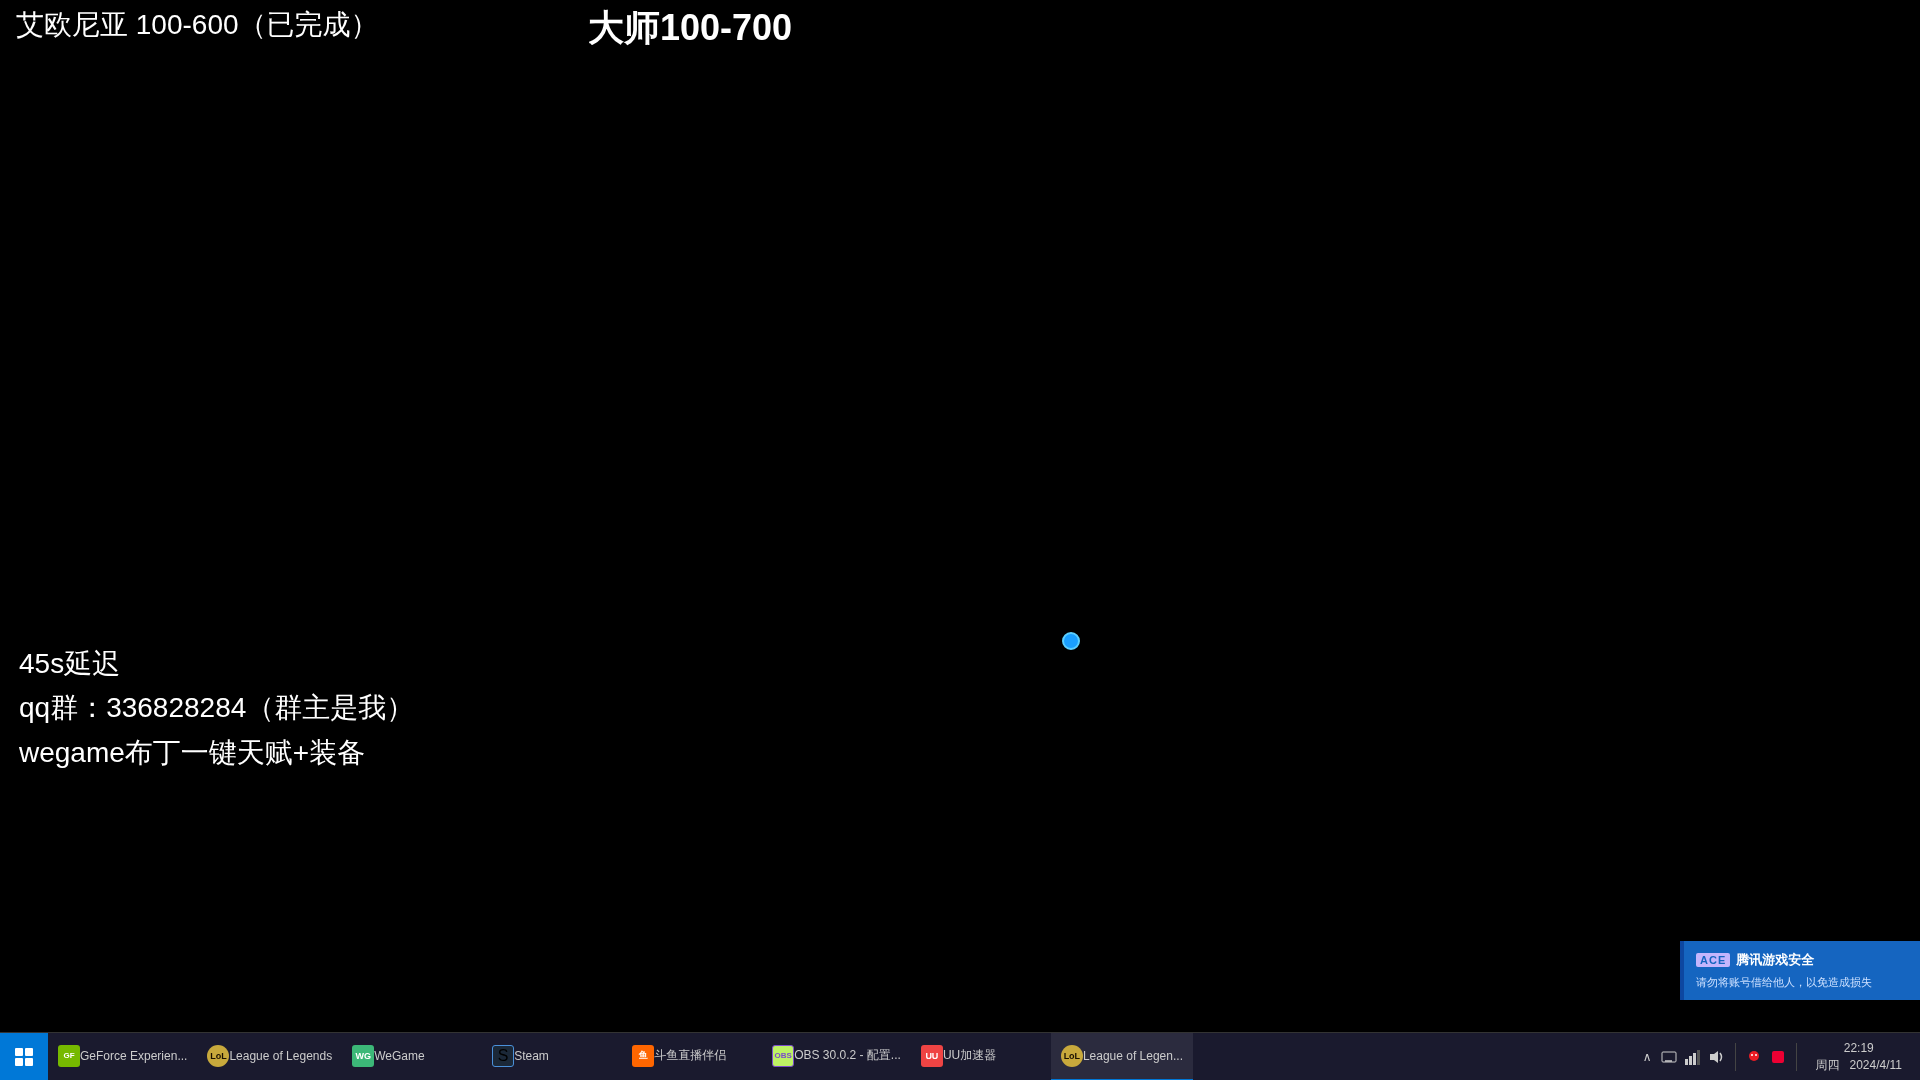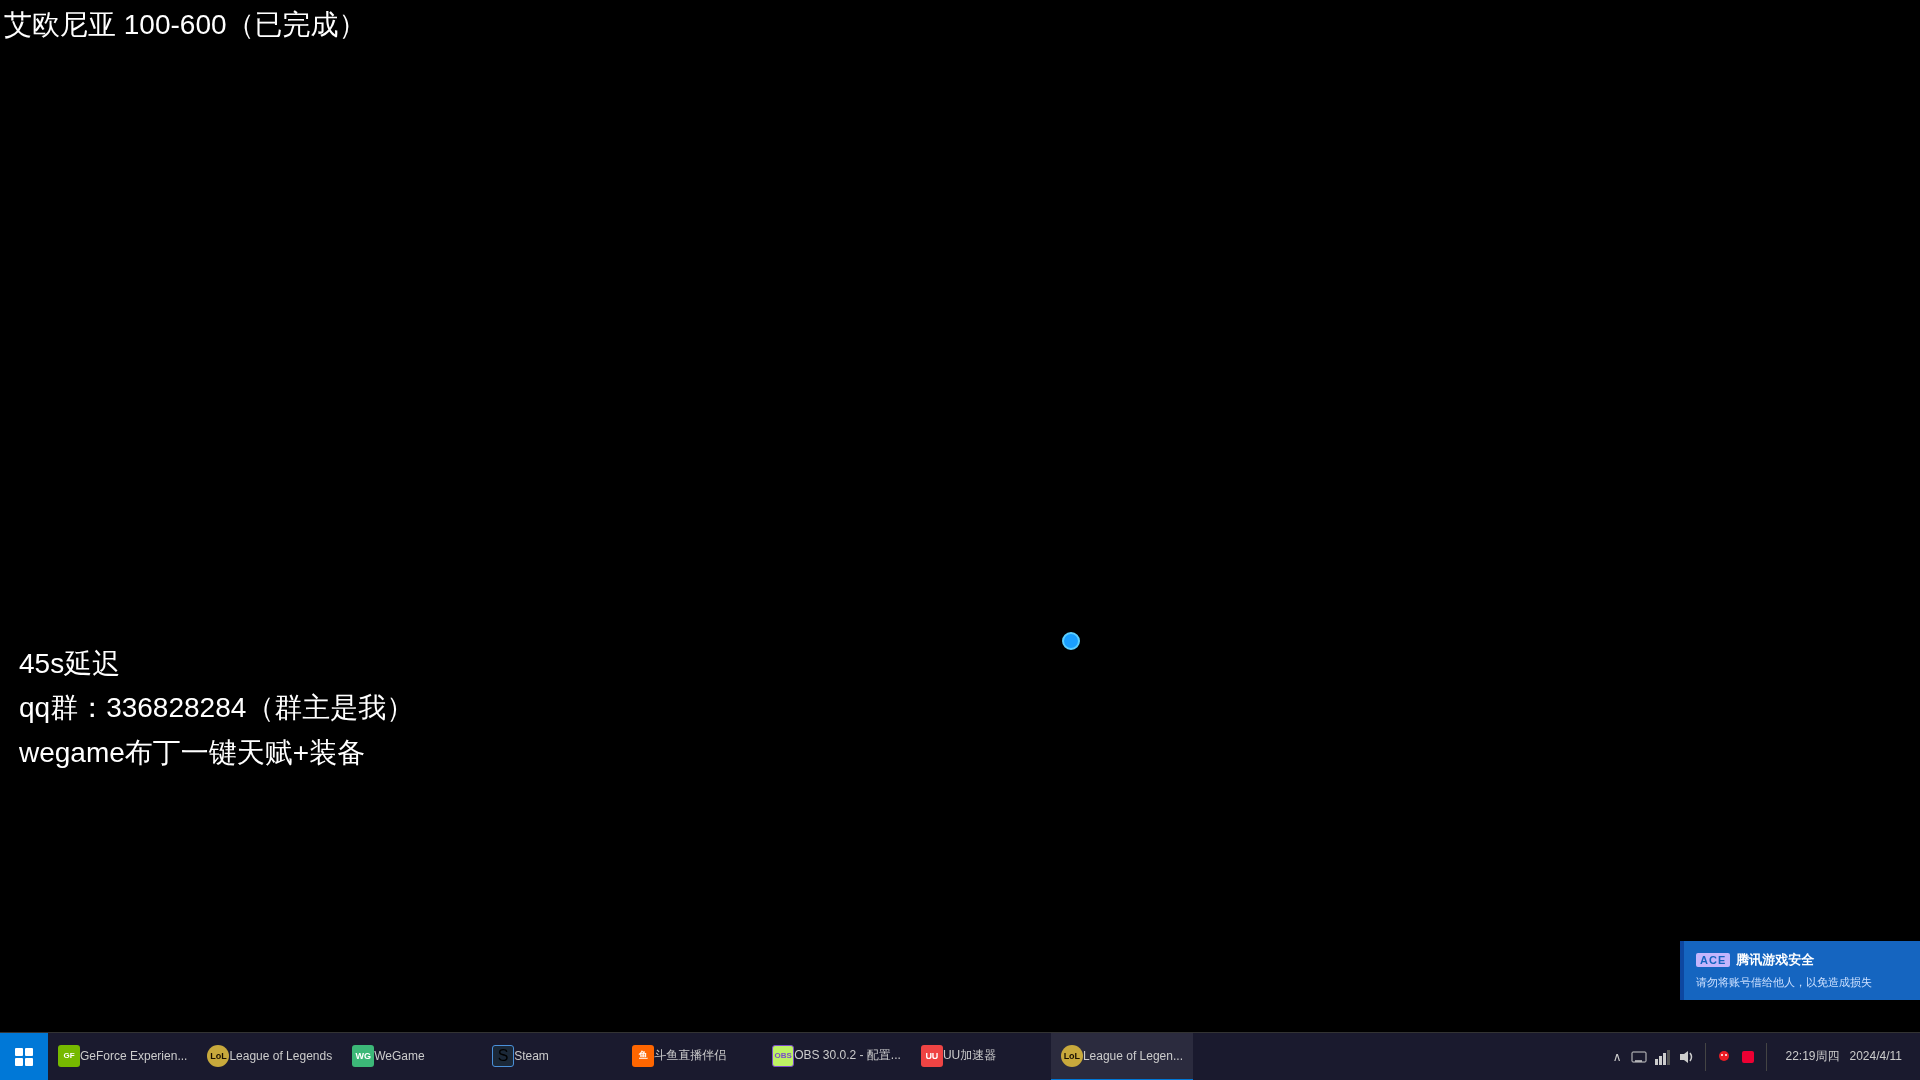--- a/index.html
+++ b/index.html
@@ -21,21 +21,21 @@
       background: #000;
     }
 
     #top-left-text {
       position: absolute;
       top: 0;
       left: 0;
       color: #fff;
       font-size: 28px;
       line-height: 1.5;
-      padding: 4px 4px;
+      padding: 4px 16px;
     }
 
     #top-center-text {
       position: absolute;
       top: 0;
       left: 580px;
       color: #fff;
       font-size: 36px;
       font-weight: bold;
       padding: 4px 8px;
@@ -181,21 +181,21 @@
       width: 20px;
       height: 20px;
       display: flex;
       align-items: center;
       justify-content: center;
       cursor: pointer;
     }
 
     #taskbar-clock {
       display: flex;
-      flex-direction: row;
+      flex-direction: column;
       align-items: center;
       justify-content: center;
       padding: 0 10px;
       color: #ccc;
       font-size: 12px;
       line-height: 1.4;
       height: 48px;
       cursor: pointer;
     }
 
@@ -238,20 +238,21 @@
   </style>
 </head>
 <body>
 
 <div id="main-content">
 
   <div id="top-left-text">
     <div>艾欧尼亚 100-600（已完成）</div>
   </div>
 
+  <div id="top-center-text">大师100-700</div>
 
   <div id="bottom-left-text">
     <div>45s延迟</div>
     <div>qq群：336828284（群主是我）</div>
     <div>wegame布丁一键天赋+装备</div>
   </div>
 
   <div id="blue-dot"></div>
 
 </div>

